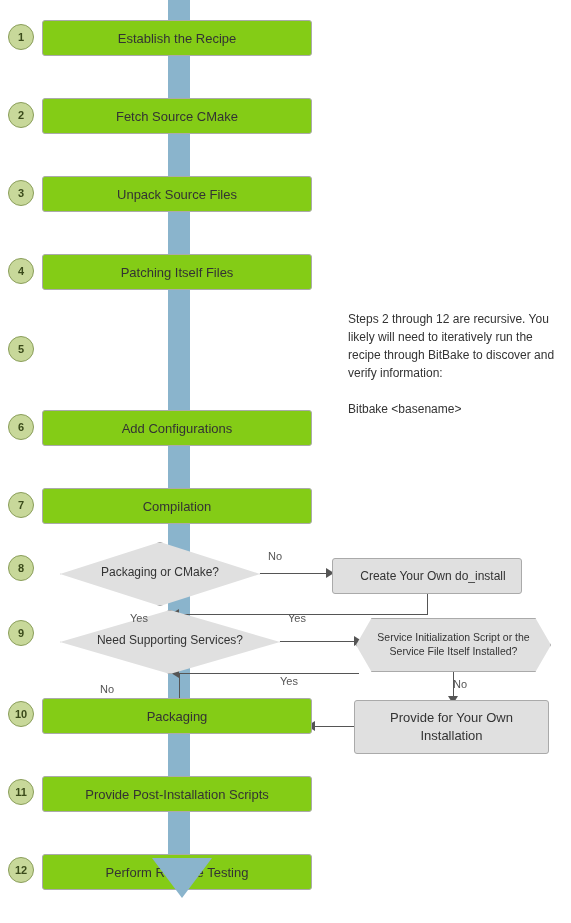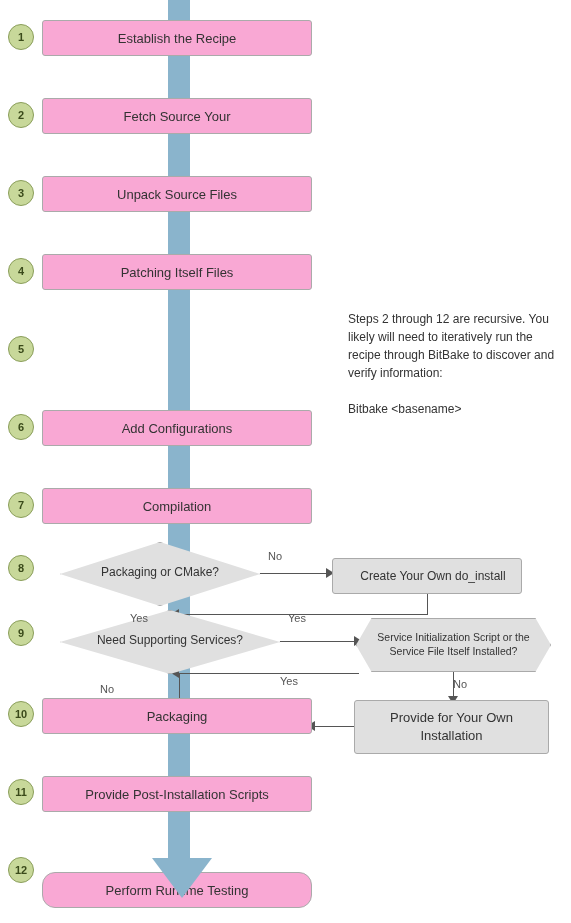--- a/index.html
+++ b/index.html
@@ -47,21 +47,21 @@
       z-index: 10;
       left: 8px;
     }
 
     
     .step-box {
       position: absolute;
       left: 42px;
       height: 36px;
       width: 270px;
-      background: #f9a8d4;
+      background: #84cc16;
       border: 1px solid #aaa;
       border-radius: 3px;
       display: flex;
       align-items: center;
       justify-content: center;
       font-size: 13px;
       color: #333;
       z-index: 5;
     }
 
@@ -208,21 +208,21 @@
     <span>1</span>
   </div>
   <div class="step-box" style="top:20px;">
     <span>Establish the Recipe</span>
   </div>
 
   <div class="step-circle" style="top:102px;">
     <span>2</span>
   </div>
   <div class="step-box" style="top:98px;">
-    <span>Fetch Source Your</span>
+    <span>Fetch Source CMake</span>
   </div>
 
   <div class="step-circle" style="top:180px;">
     <span>3</span>
   </div>
   <div class="step-box" style="top:176px;">
     <span>Unpack Source Files</span>
   </div>
 
   <div class="step-circle" style="top:258px;">
@@ -333,19 +333,19 @@
   <div class="step-circle" style="top:779px;">
     <span>11</span>
   </div>
   <div class="step-box" style="top:776px;">
     <span>Provide Post-Installation Scripts</span>
   </div>
 
   <div class="step-circle" style="top:857px;">
     <span>12</span>
   </div>
-  <div class="step-box" style="top:872px;border-radius:13px;">
+  <div class="step-box" style="top:854px;">
     <span>Perform Runtime Testing</span>
   </div>
 
   <div class="big-arrow"></div>
 
 </div>
 
 </body></html>

